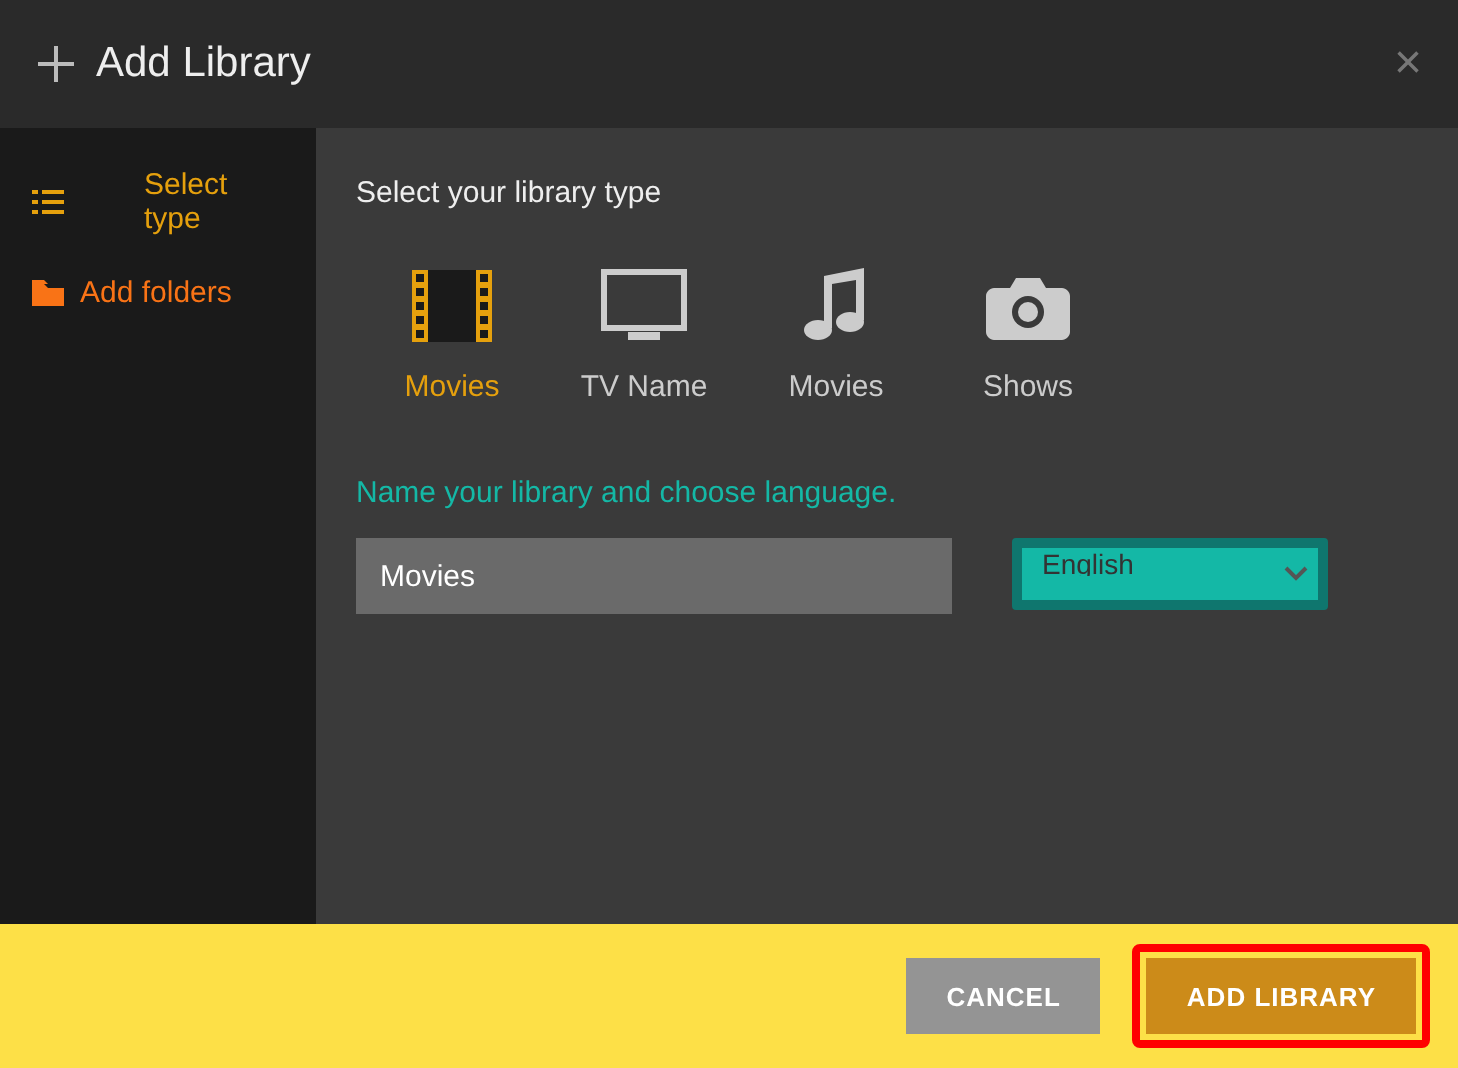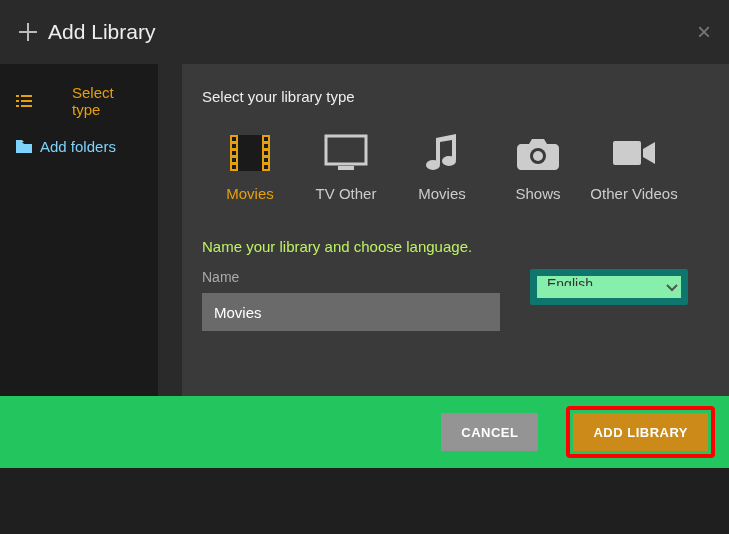--- a/index.html
+++ b/index.html
@@ -6,21 +6,21 @@
   body {
     width: 729px;
     height: 534px;
     background: #1f1f1f;
     font-family: -apple-system, BlinkMacSystemFont, "Segoe UI", Arial, sans-serif;
     color: #eee;
     overflow: hidden;
   }
   .modal {
     width: 729px;
-    height: 468px;
+    height: 534px;
     background: #2a2a2a;
     display: flex;
     flex-direction: column;
   }
   .modal-header {
     height: 64px;
     display: flex;
     align-items: center;
     padding: 0 18px;
     position: relative;
@@ -53,35 +53,34 @@
   .sidebar {
     width: 158px;
     background: #1a1a1a;
     padding-top: 10px;
   }
   .sidebar-item {
     display: flex;
     align-items: center;
     padding: 10px 16px;
     font-size: 15px;
-    color: #7dd3fc;
+    color: #f97316;
     cursor: pointer;
     gap: 8px;
   }
   .sidebar-item.active {
     color: #e5a00d;
     gap: 40px;
   }
   .sidebar-item svg { flex-shrink: 0; }
   .content {
     flex: 1;
     background: #3a3a3a;
     padding: 24px 20px 20px 20px;
     overflow: auto;
-    margin-left: 24px;
   }
   .section-label {
     font-size: 15px;
     color: #eee;
     margin-bottom: 28px;
   }
   .type-row {
     display: flex;
     gap: 0;
     margin-bottom: 36px;
@@ -96,21 +95,21 @@
     cursor: pointer;
   }
   .type-item.selected { color: #e5a00d; }
   .type-icon {
     width: 44px; height: 40px;
     display: flex; align-items: center; justify-content: center;
   }
   .type-label { font-size: 15px; white-space: nowrap; }
   .help-text {
     font-size: 15px;
-    color: #bef264;
+    color: #14b8a6;
     margin-bottom: 14px;
   }
   .form-row {
     display: flex;
     gap: 30px;
     align-items: flex-start;
   }
   .form-col { display: flex; flex-direction: column; gap: 8px; }
   .field-label {
     font-size: 14px;
@@ -127,45 +126,45 @@
     outline: none;
   }
   .select-wrap {
     position: relative;
     width: 158px;
     height: 36px;
   }
   .select {
     width: 100%;
     height: 100%;
-    background: #86efac;
-    border: 7px solid #0f766e;
+    background: #14b8a6;
+    border: 5px solid #0f766e;
     border-radius: 2px;
     color: #333;
     font-size: 14px;
     padding: 0 30px 12px 10px;
     appearance: none;
     -webkit-appearance: none;
     cursor: pointer;
   }
   .select-chevron {
     position: absolute;
     right: 10px; top: 50%;
     transform: translateY(-50%);
     pointer-events: none;
     color: #555;
   }
   .modal-footer {
     height: 72px;
-    background: #22c55e;
+    background: #fde047;
     display: flex;
     align-items: center;
     justify-content: flex-end;
     padding: 0 14px;
-    gap: 28px;
+    gap: 16px;
   }
   .btn {
     height: 38px;
     padding: 0 20px;
     border: none;
     font-size: 13px;
     font-weight: 700;
     letter-spacing: 0.5px;
     cursor: pointer;
     text-transform: uppercase;
@@ -247,21 +246,21 @@
           <span class="type-label">Movies</span>
         </div>
 
         <div class="type-item">
           <span class="type-icon">
             <svg width="44" height="38" viewBox="0 0 44 38">
               <rect x="2" y="2" width="40" height="28" stroke="#ccc" stroke-width="3" fill="none"></rect>
               <rect x="14" y="32" width="16" height="4" fill="#ccc"></rect>
             </svg>
           </span>
-          <span class="type-label">TV Other</span>
+          <span class="type-label">TV Name</span>
         </div>
 
         <div class="type-item">
           <span class="type-icon">
             <svg width="36" height="38" viewBox="0 0 36 38">
               <path d="M12 4 L32 0 L32 26 L28 26 L28 6 L16 8 L16 30 L12 30 Z" fill="#ccc"></path>
               <ellipse cx="9" cy="31" rx="7" ry="5" fill="#ccc"></ellipse>
               <ellipse cx="25" cy="27" rx="7" ry="5" fill="#ccc"></ellipse>
             </svg>
           </span>
@@ -272,37 +271,27 @@
           <span class="type-icon">
             <svg width="42" height="34" viewBox="0 0 42 34">
               <path d="M4 8 L12 8 L15 3 L27 3 L30 8 L38 8 C40 8 42 10 42 12 L42 30 C42 32 40 34 38 34 L4 34 C2 34 0 32 0 30 L0 12 C0 10 2 8 4 8 Z" fill="#ccc"></path>
               <circle cx="21" cy="20" r="8" fill="#3a3a3a"></circle>
               <circle cx="21" cy="20" r="5" fill="#ccc"></circle>
             </svg>
           </span>
           <span class="type-label">Shows</span>
         </div>
 
-        <div class="type-item">
-          <span class="type-icon">
-            <svg width="42" height="28" viewBox="0 0 42 28">
-              <rect x="0" y="2" width="28" height="24" rx="2" fill="#ccc"></rect>
-              <path d="M30 10 L42 3 L42 25 L30 18 Z" fill="#ccc"></path>
-            </svg>
-          </span>
-          <span class="type-label">Other Videos</span>
-        </div>
 
       </div>
 
       <div class="help-text">Name your library and choose language.</div>
 
       <div class="form-row">
         <div class="form-col">
-          <span class="field-label">Name</span>
           <input class="text-input" type="text" value="Movies" style="">
         </div>
         <div class="form-col">
           <div class="select-wrap">
             <select class="select">
               <option>English</option>
             </select>
             <span class="select-chevron">
               <svg width="12" height="8" viewBox="0 0 12 8">
                   <path d="M1 1 L6 6 L11 1" stroke="#555" stroke-width="2" fill="none"></path>

